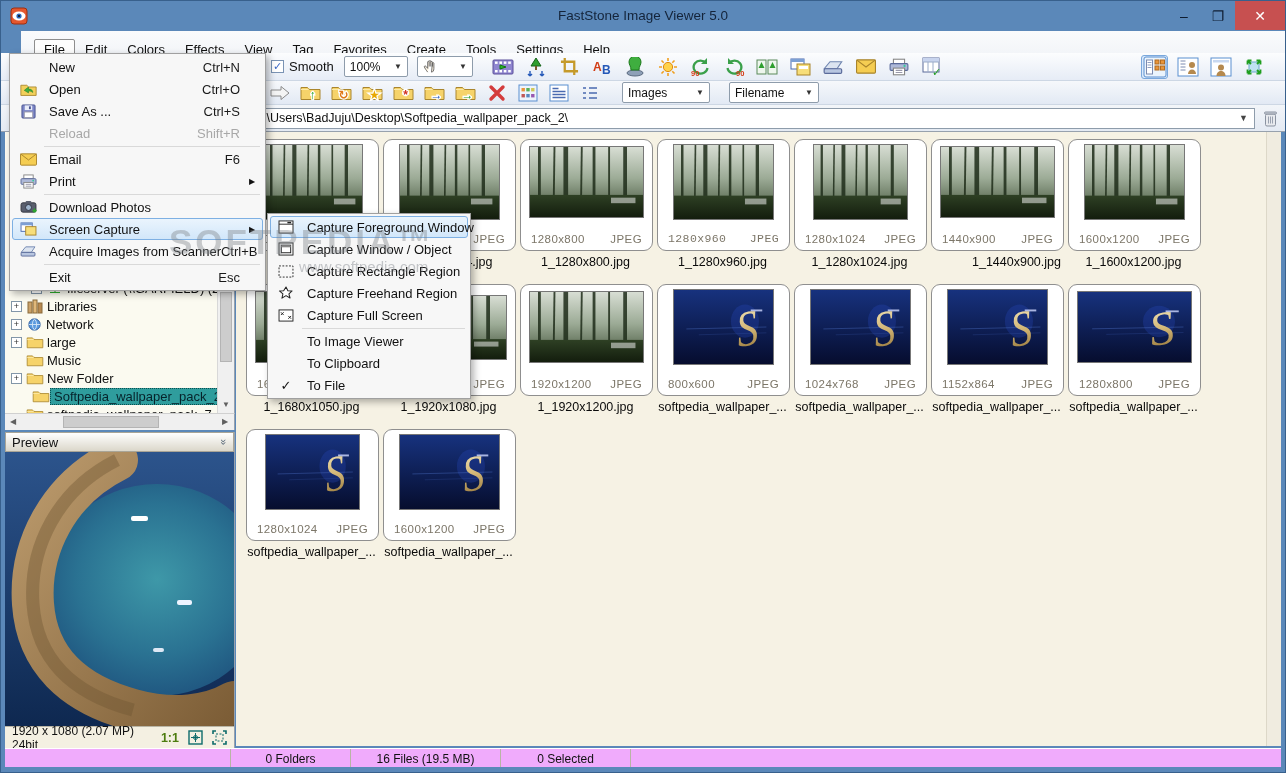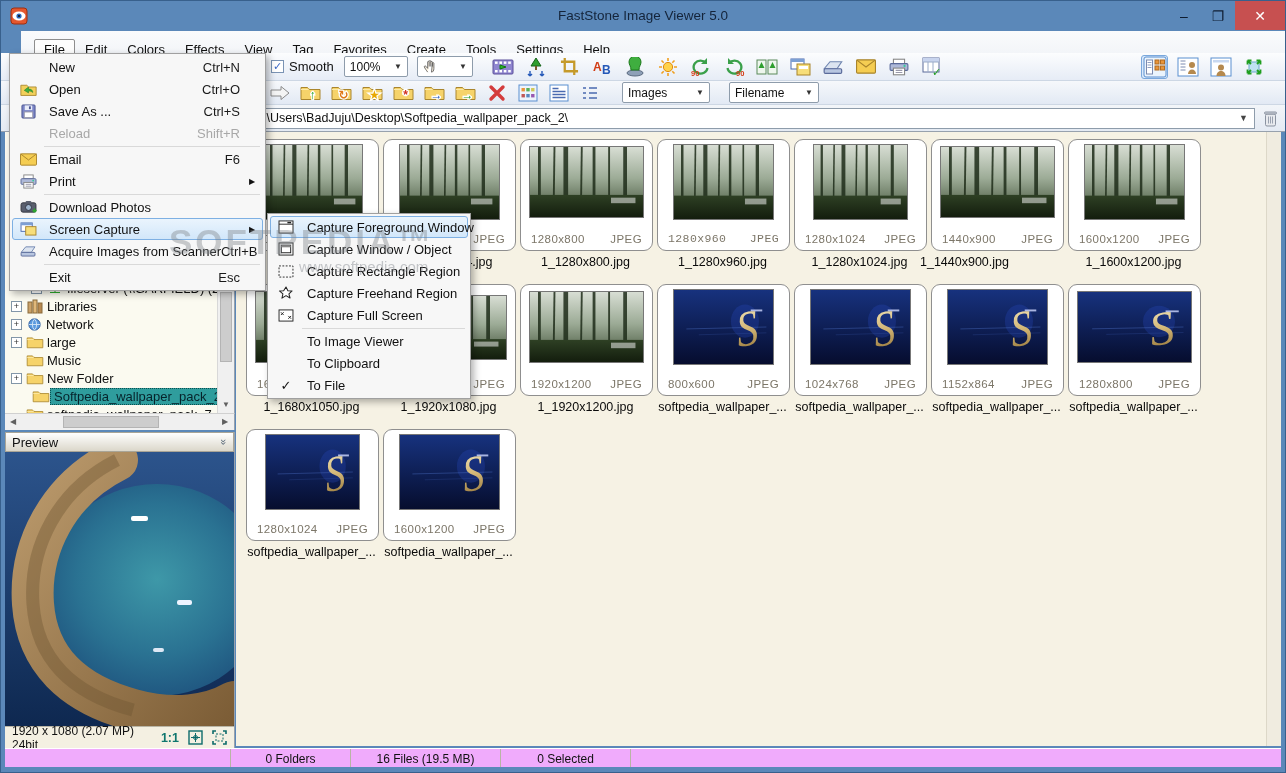--- a/index.html
+++ b/index.html
@@ -61,21 +61,21 @@
      border-top:1px solid #d0d0d0;border-right:1px solid #97a1ad;}
   .tree-hscroll .arr{position:absolute;top:0;width:16px;height:16px;text-align:center;font-size:8px;color:#606060;line-height:16px;}
   .hs-thumb{position:absolute;top:2px;height:12px;background:#cdcdcd;border:1px solid #b4b4b4;}
   .preview-pane{position:absolute;left:4px;top:431px;width:230px;height:316px;background:#efecdf;border-right:1px solid #97a1ad;}
   .pv-head{height:20px;background:linear-gradient(#ffffff,#dbd7ca);border:1px solid #a9a597;display:flex;
      align-items:center;padding:0 6px;font-size:13px;color:#111;}
   .pv-chev{margin-left:auto;color:#5a6a7a;font-size:11px;transform:rotate(90deg);}
   .pv-img{height:274px;overflow:hidden;}
   .pv-status{height:22px;background:#f4f0e2;border-top:1px solid #b9b5a5;display:flex;align-items:center;
      font-size:12px;color:#111;padding:0 7px;gap:9px;}
-  .pv-zoom{color:#0f766e;font-weight:bold;font-size:12.5px;margin-left:14px;}
+  .pv-zoom{color:#4d7c0f;font-weight:bold;font-size:12.5px;margin-left:14px;}
   .thumb-pane{position:absolute;left:235px;top:131px;right:4px;bottom:26px;background:#f6f2e4;overflow:hidden;}
   .thumb-scroll{position:absolute;right:0;top:0;bottom:0;width:15px;background:#f0ece0;border-left:1px solid #ddd8c8;}
   .card{position:absolute;width:133px;height:112px;background:#fff;border:1px solid #8f8f8f;border-radius:9px;}
   .t-img{height:84px;display:flex;align-items:center;justify-content:center;overflow:hidden;}
   .t-img svg{display:block;border:1px solid #777;}
   .size-row{position:absolute;left:10px;right:10px;bottom:5px;display:flex;justify-content:space-between;
      font-size:11.5px;color:#7c7668;letter-spacing:.4px;}
   .fname{position:absolute;width:137px;height:15px;text-align:center;font-size:12.5px;color:#0a0a0a;white-space:nowrap;}
   
   .statusbar{position:absolute;left:4px;right:4px;top:747px;height:21px;background:#f0abfc;
@@ -772,21 +772,21 @@
             </g>
    <rect y="52" width="120" height="24" fill="url(#gGround)"></rect>
    <rect x="86" y="55" width="26" height="6" fill="#fff" opacity=".5"></rect>
           </svg>
         </div>
     <div class="size-row">
           <span>1440x900</span>
           <span>JPEG</span>
         </div>
       </div>
-      <div class="fname" style="left: 660px; top: 123px;">1_1440x900.jpg</div>
+      <div class="fname" style="left: 712px; top: 123px;">1_1440x900.jpg</div>
       <div class="card" style="left: 832px; top: 7px;">
         <div class="t-img">
           <svg width="101" height="76" viewBox="0 0 120 76" preserveAspectRatio="none">
    <rect width="120" height="76" fill="url(#gFog)"></rect>
    <g stroke="#1f2d1a" opacity=".85">
      <line x1="10" y1="0" x2="10" y2="76" stroke-width="3"></line>
               <line x1="26" y1="0" x2="25" y2="76" stroke-width="2"></line>
      <line x1="38" y1="0" x2="38" y2="76" stroke-width="5"></line>
               <line x1="55" y1="0" x2="54" y2="76" stroke-width="2"></line>
      <line x1="68" y1="0" x2="68" y2="76" stroke-width="3"></line>

